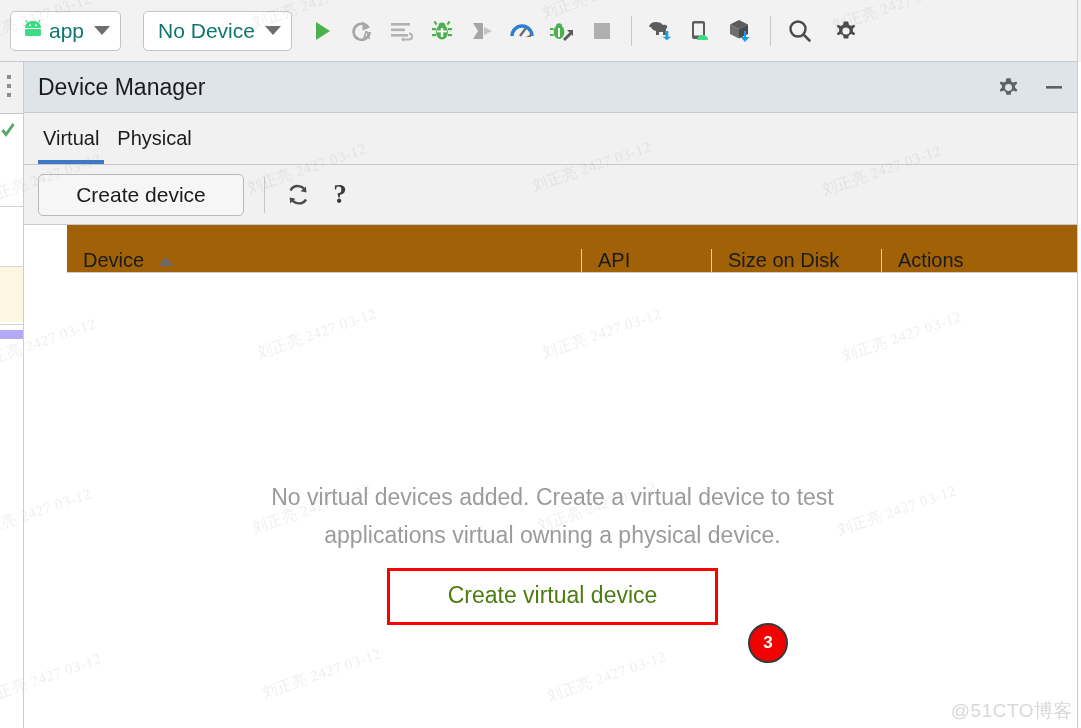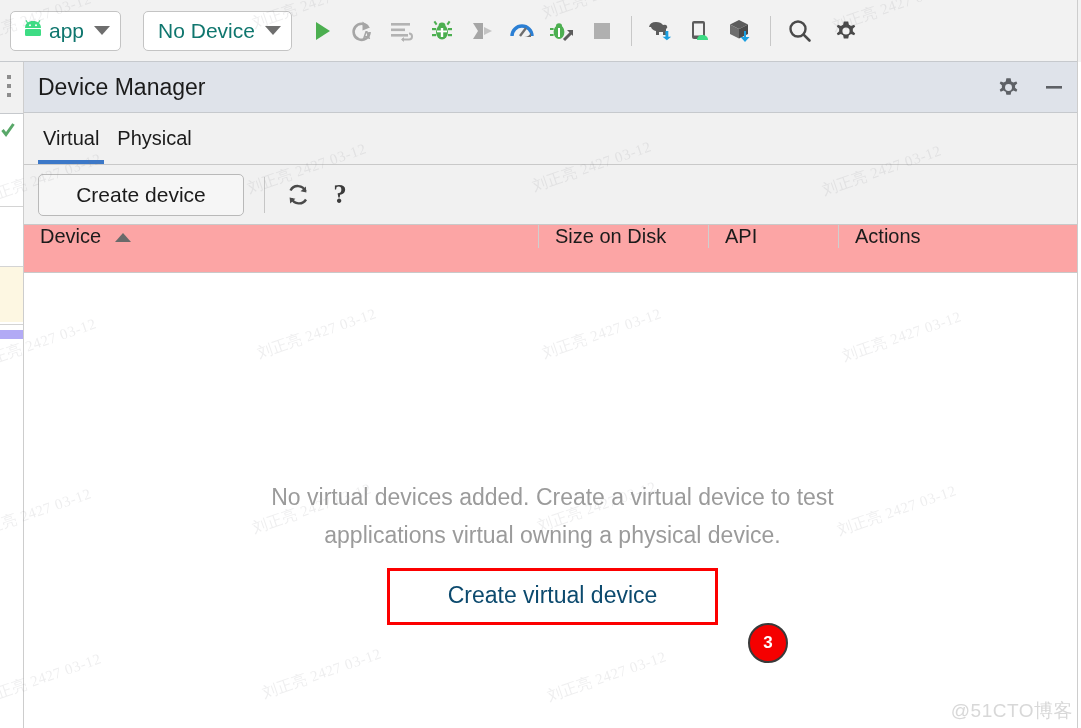--- a/index.html
+++ b/index.html
@@ -249,25 +249,26 @@
     color: #3c3c3c;
     font-weight: bold;
     font-family: "Liberation Serif", serif;
     line-height: 1;
   }
 
   
   .table-head {
     position: relative;
     height: 48px;
-    background: #fca5a5;
+    background: #a16207;
     border-bottom: 1px solid #c9c9c9;
     box-sizing: border-box;
     display: flex;
-    align-items: flex-start;
+    align-items: flex-end;
+    margin-left: 43px;
   }
   .th {
     display: flex;
     align-items: center;
     font-size: 20px;
     color: #1b1b1b;
     padding-left: 16px;
     box-sizing: border-box;
     position: relative;
     cursor: default;
@@ -302,21 +303,21 @@
   .cvd-box {
     display: inline-block;
     margin-top: 14px;
     border: 3px solid #fc0000;
     padding: 11px 58px 13px 58px;
     background: transparent;
     position: relative;
   }
   .cvd-link {
     font-size: 23px;
-    color: #0c4a6e;
+    color: #4d7c0f;
     cursor: default;
   }
   .badge {
     position: absolute;
     left: 748px;
     top: 623px;
     width: 40px; height: 40px;
     border-radius: 50%;
     background: #f50000;
     border: 2px solid #3a3a3a;
@@ -553,25 +554,25 @@
       <div class="ar-icon">
         <span class="help-q">?</span>
       </div>
     </div>
 
     <div class="table-head">
       <div class="th" style="width:514px;">
         <span>Device</span>
         <span class="sort-asc"></span>
       </div>
+      <div class="th" style="width:130px;">
+        <span>API</span>
+      </div>
       <div class="th" style="width:170px;">
         <span>Size on Disk</span>
-      </div>
-      <div class="th" style="width:130px;">
-        <span>API</span>
       </div>
       <div class="th" style="flex:1 1 auto;">
         <span>Actions</span>
       </div>
     </div>
 
     <div class="table-body">
       <div class="empty-wrap">
         <div class="empty-line">No virtual devices added. Create a virtual device to test</div>
         <div class="empty-line">applications virtual owning a physical device.</div>

